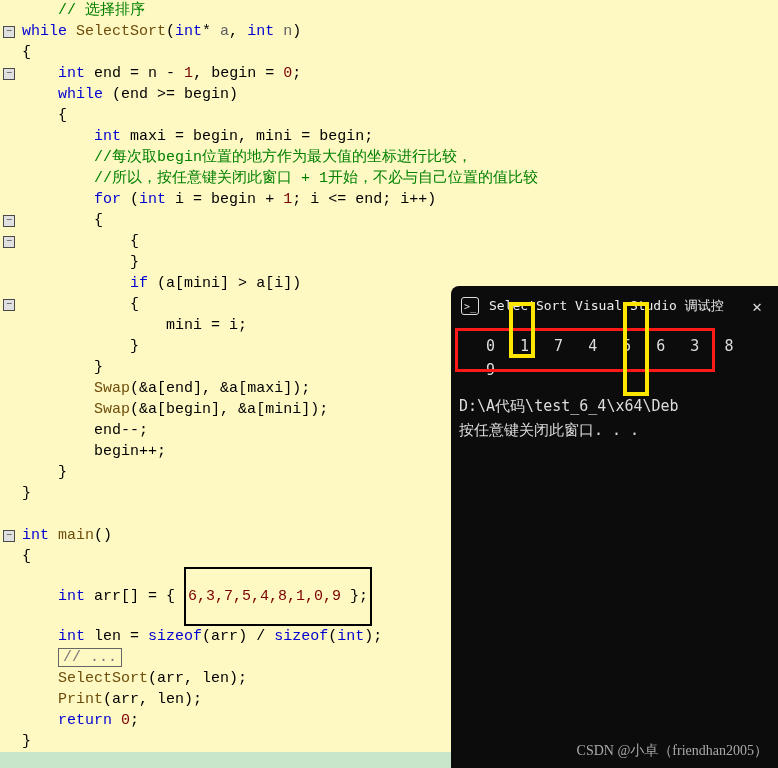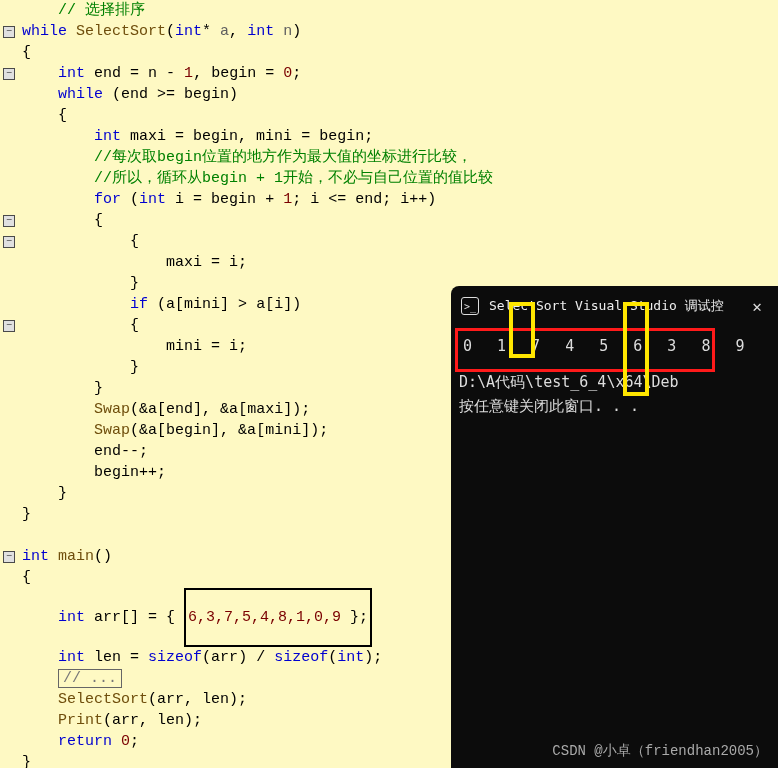--- a/index.html
+++ b/index.html
@@ -87,53 +87,53 @@
   .term-body {
     padding: 4px 8px;
     font-size: 15px;
     line-height: 1.6;
   }
   .term-output {
     letter-spacing: 8px;
     padding: 4px 4px;
     margin-bottom: 8px;
     position: relative;
+    margin-left: 23px;
   }
   .box-red {
     position: absolute;
     border: 3px solid #ff1a1a;
   }
   .box-yellow {
     position: absolute;
     border: 4px solid #ffe600;
   }
   .watermark {
     position: absolute;
     bottom: 8px; right: 10px;
     font-size: 14px; color: #aaa;
-    font-family: Liberation Mono, monospace;
+    font-family: Liberation Serif, serif;
   }
 </style>
 </head>
 <body>
 
 <div class="editor">
 <div class="line"><span class="gutter"></span>    <span class="comment">// 选择排序</span></div>
 <div class="line"><span class="gutter"><span class="minus-icon">−</span></span><span class="kw">while</span> <span class="fn">SelectSort</span>(<span class="kw">int</span>* <span class="param">a</span>, <span class="kw">int</span> <span class="param">n</span>)</div>
 <div class="line"><span>{</span></div>
 <div class="line"><span class="gutter"><span class="minus-icon">−</span></span>    <span class="kw">int</span> <span>end</span> = <span>n</span> - <span class="num">1</span>, <span>begin</span> = <span class="num">0</span>;</div>
 <div class="line">    <span class="kw">while</span> (<span>end</span> &gt;= <span>begin</span>)</div>
 <div class="line">    <span>{</span></div>
 <div class="line">        <span class="kw">int</span> <span>maxi</span> = <span>begin</span>, <span>mini</span> = <span>begin</span>;</div>
 <div class="line">        <span class="comment">//每次取begin位置的地方作为最大值的坐标进行比较，</span></div>
-<div class="line">        <span class="comment">//所以，循环从begin + 1开始，不必与自己位置的值比较</span></div>
+<div class="line">        <span class="comment">//所以，按任意键关闭此窗口 + 1开始，不必与自己位置的值比较</span></div>
 <div class="line">        <span class="kw">for</span> (<span class="kw">int</span> <span>i</span> = <span>begin</span> + <span class="num">1</span>; <span>i</span> &lt;= <span>end</span>; <span>i</span>++)</div>
 <div class="line"><span class="gutter"><span class="minus-icon">−</span></span>        <span>{</span></div>
 <div class="line"><span class="gutter"><span class="minus-icon">−</span></span>            <span>{</span></div>
-<div class="line">                <span>maxi</span> = <span>i</span>;</div>
 <div class="line">            <span>}</span></div>
 <div class="line">            <span class="kw">if</span> (<span>a</span>[<span>mini</span>] &gt; <span>a</span>[<span>i</span>])</div>
 <div class="line"><span class="gutter"><span class="minus-icon">−</span></span>            <span>{</span></div>
 <div class="line">                <span>mini</span> = <span>i</span>;</div>
 <div class="line">            <span>}</span></div>
 <div class="line">        <span>}</span></div>
 <div class="line">        <span class="fn">Swap</span>(&amp;<span>a</span>[<span>end</span>], &amp;<span>a</span>[<span>maxi</span>]);</div>
 <div class="line">        <span class="fn">Swap</span>(&amp;<span>a</span>[<span>begin</span>], &amp;<span>a</span>[<span>mini</span>]);</div>
 <div class="line">        <span>end</span>--;</div>
 <div class="line">        <span>begin</span>++;</div>

